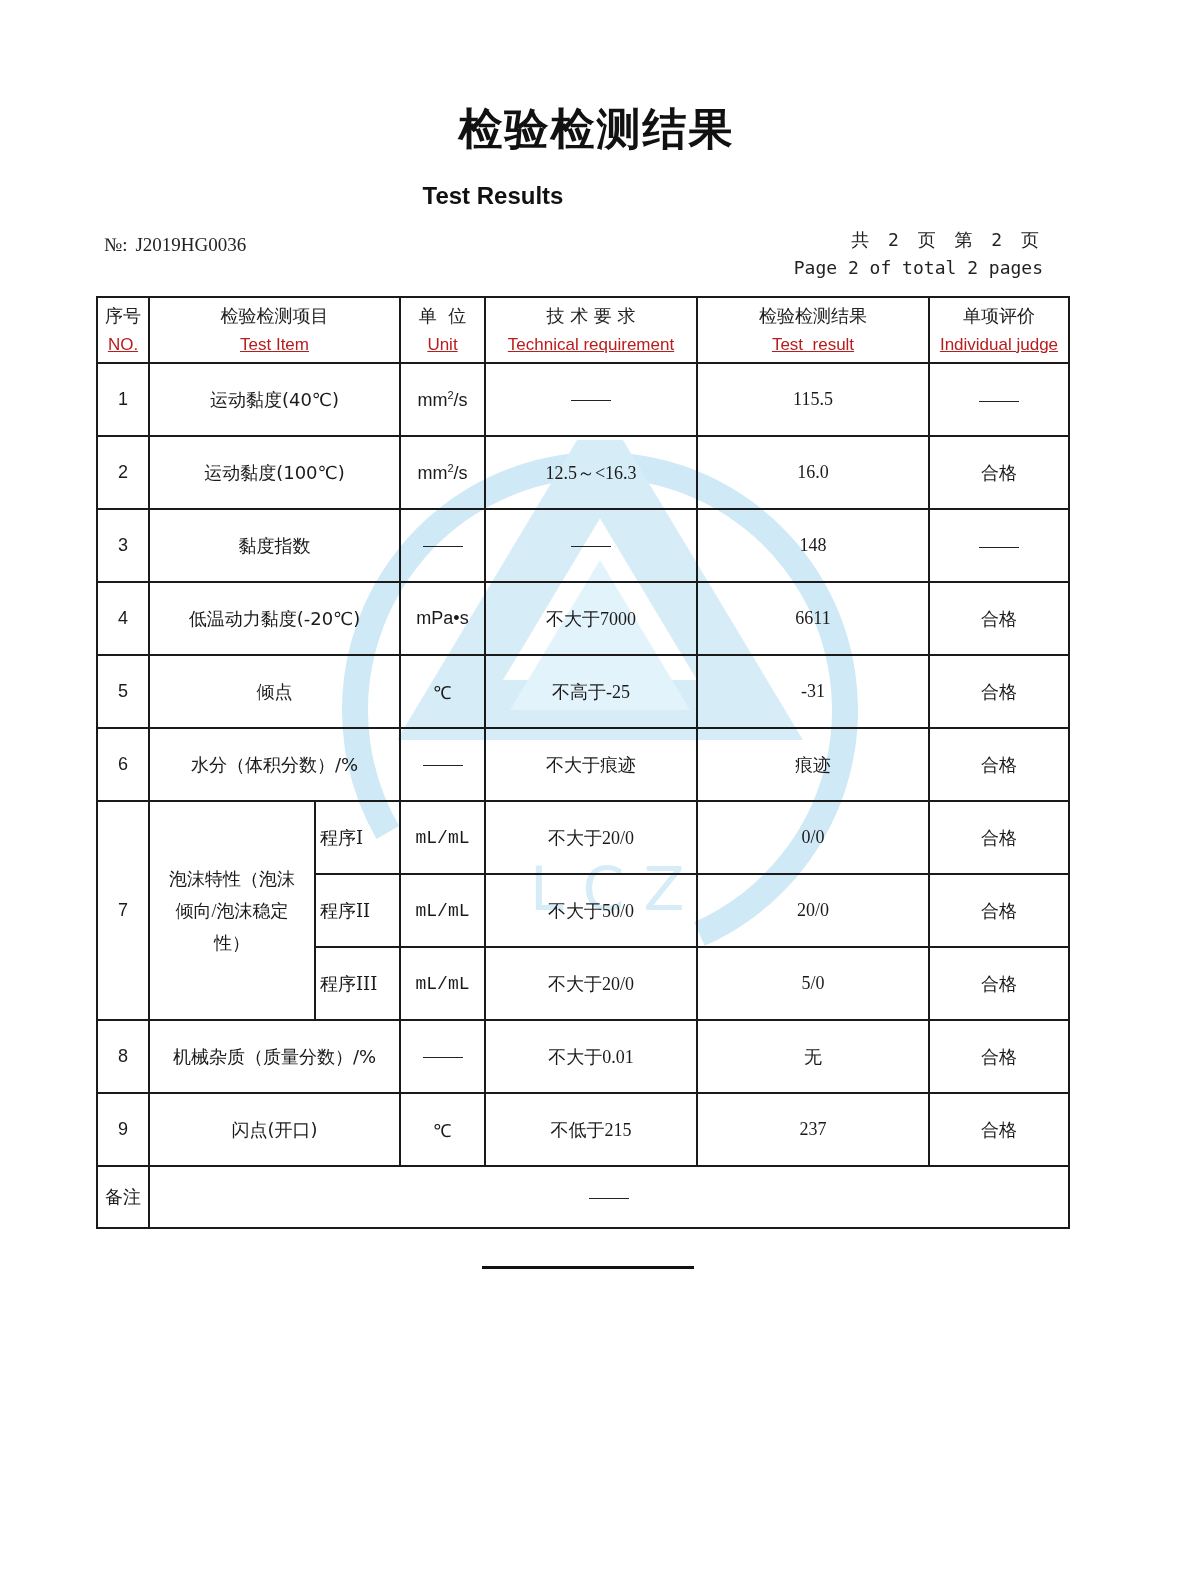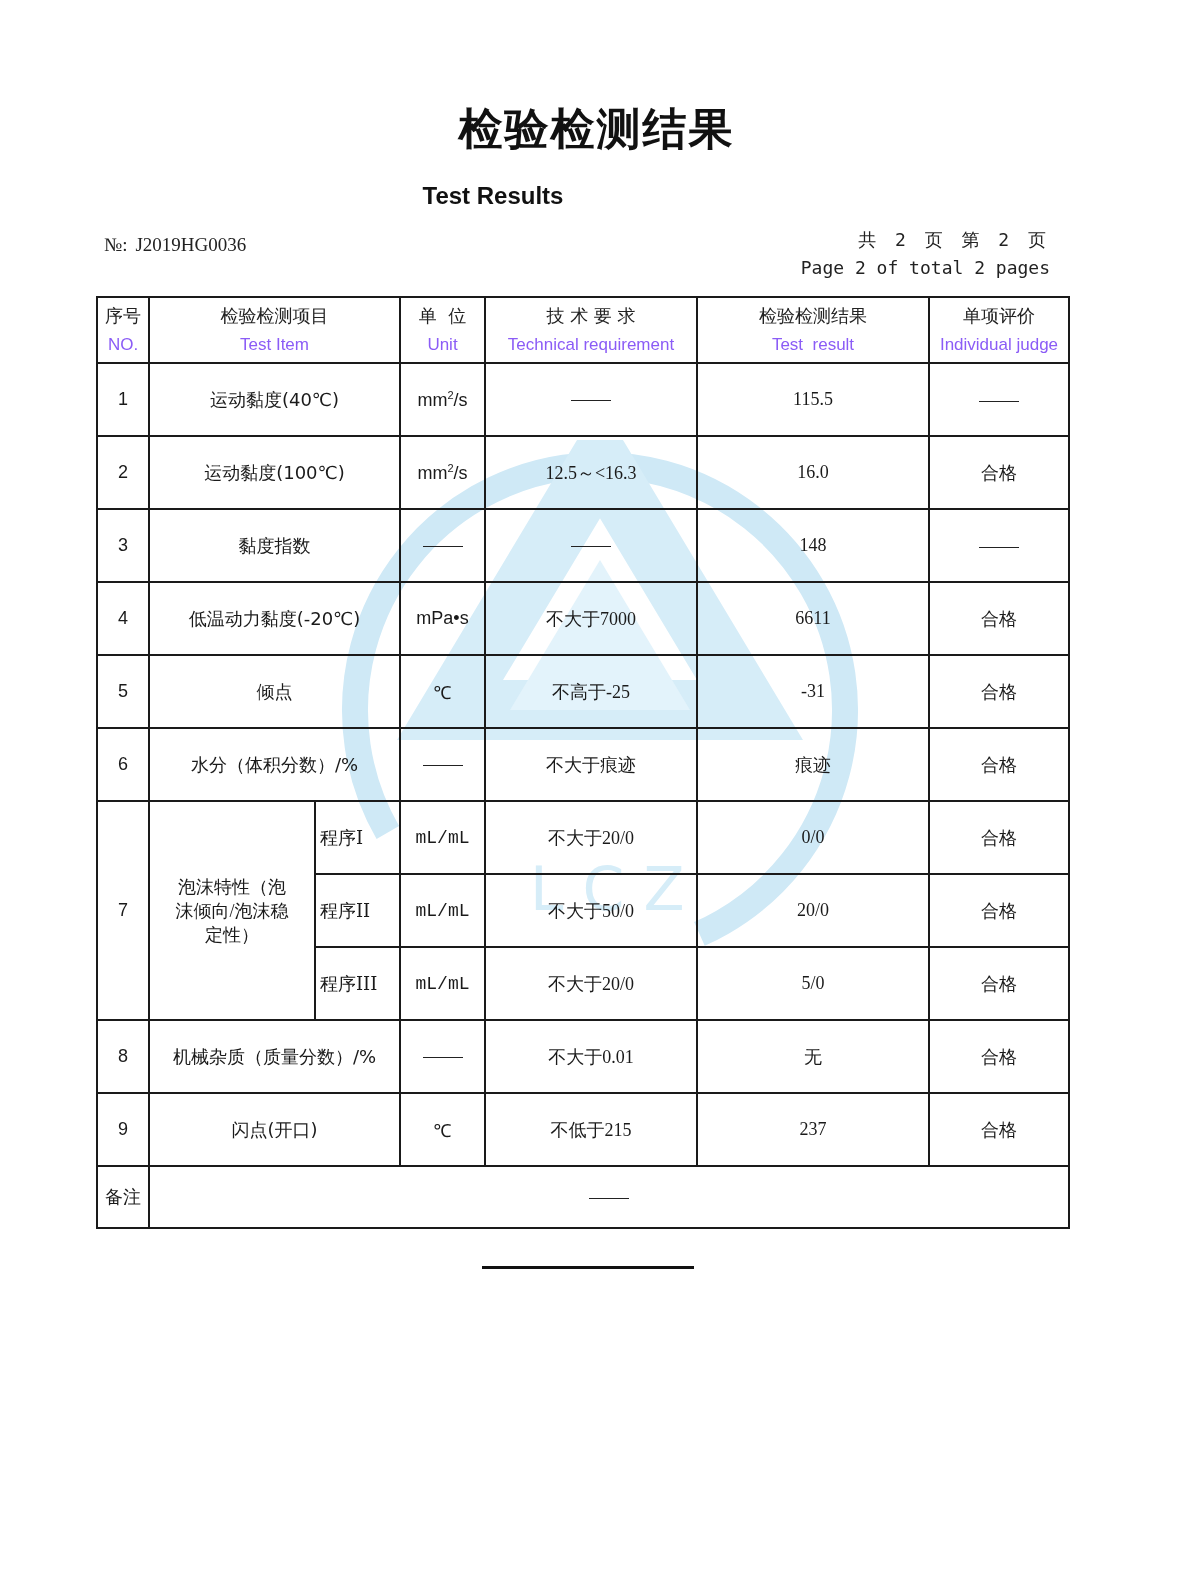--- a/index.html
+++ b/index.html
@@ -15,48 +15,48 @@
   .title-en {
     position: absolute; top: 182px; left: 0; width: 986px; text-align: center;
     font-family: "Liberation Sans", sans-serif; font-size: 24px; font-weight: bold; color: #111;
   }
   .docno {
     position: absolute; top: 234px; left: 104px;
     font-family: "Liberation Serif", serif; font-size: 19px; color: #222;
   }
   .docno .lbl { margin-right: 8px; }
   .pageinfo {
-    position: absolute; top: 226px; right: 143px; text-align: right;
+    position: absolute; top: 226px; right: 150px; text-align: right;
     font-family: "DejaVu Sans Mono", monospace; font-size: 18px; color: #222; line-height: 28px;
   }
   .pageinfo .cn { letter-spacing: 4px; }
 
   
   .watermark { position: absolute; left: 330px; top: 440px; width: 540px; height: 540px; pointer-events: none; }
 
   table.results {
     position: absolute; top: 296px; left: 96px; width: 972px;
     border-collapse: collapse; table-layout: fixed; background: transparent;
   }
   table.results td, table.results th {
     border: 2px solid #1a1a1a; text-align: center; vertical-align: middle;
     font-weight: normal; padding: 0; font-size: 18px;
   }
   .hd { height: 66px; }
   .hd .cn { font-family: "DejaVu Sans", sans-serif; font-size: 18px; line-height: 30px; color: #222; }
-  .hd .en { font-family: "Liberation Sans", sans-serif; font-size: 17px; line-height: 28px; color: #8b5cf6; }
+  .hd .en { font-family: "Liberation Sans", sans-serif; font-size: 17px; line-height: 28px; color: #b91c1c; text-decoration: underline; }
   .row { height: 73px; }
   .num { font-family: "Liberation Sans", sans-serif; font-size: 17px; }
   .item { font-family: "DejaVu Sans", sans-serif; font-size: 18px; }
   .unit { font-family: "Liberation Sans", sans-serif; font-size: 17px; }
   .unit-serif { font-family: "Liberation Mono", monospace; font-size: 16px; }
   .req, .res { font-family: "Liberation Serif", serif; font-size: 18px; border-radius: 11px; }
   .judge { font-family: "DejaVu Sans", sans-serif; font-size: 17px; border-radius: 13px; }
   .sub { font-family: "DejaVu Serif", serif; font-size: 18px; text-align: left !important; padding-left: 4px !important; }
-  .foam { font-family: Liberation Serif, serif; font-size: 18px; line-height: 24px; padding: 0 25px !important; }
+  .foam { font-family: Liberation Serif, serif; font-size: 18px; line-height: 32px; padding: 0 16px !important; }
   .remark-row { height: 62px; }
   .remark-label { font-family: "DejaVu Sans", sans-serif; font-size: 17px; }
   .dash { display: inline-block; width: 40px; height: 0; border-top: 1.5px solid #222; vertical-align: middle; }
   .end-line { position: absolute; top: 1266px; left: 482px; width: 212px; height: 3px; background: #111; }
 </style>
 </head>
 <body>
 
 <div class="title-cn">检验检测结果</div>
 <div class="title-en">Test Results</div>

